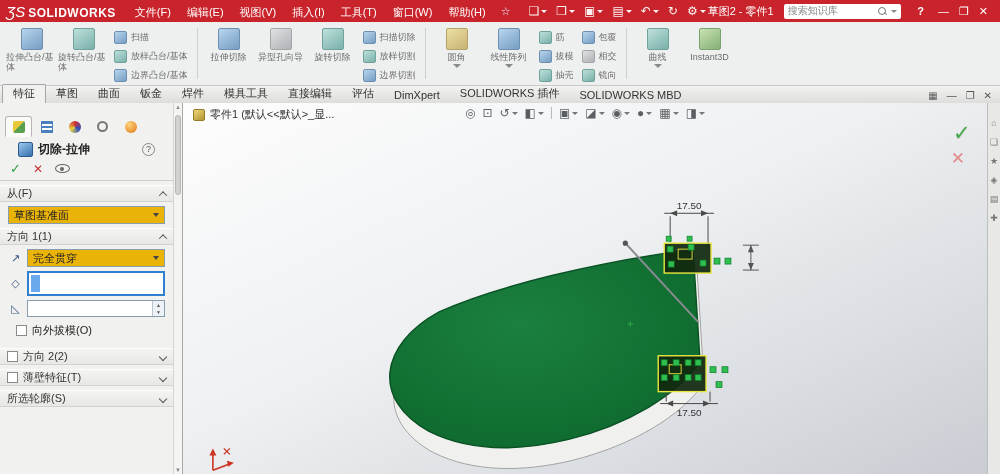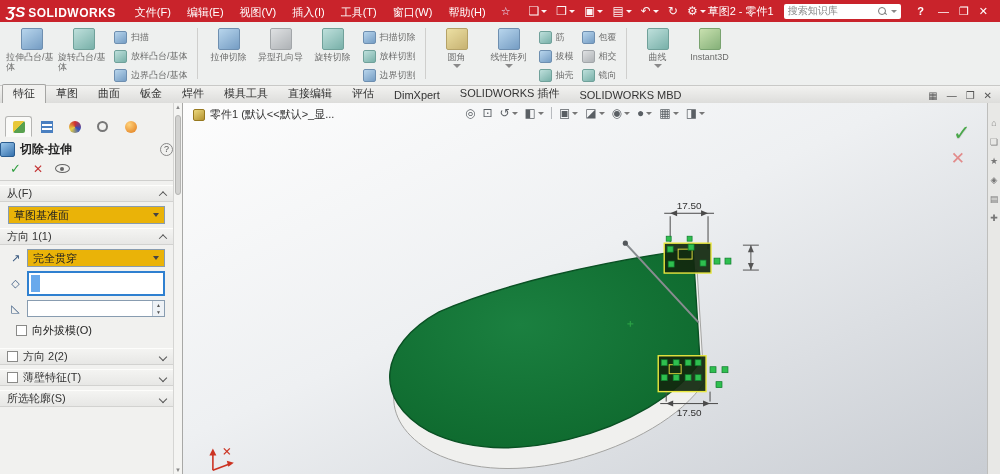--- a/index.html
+++ b/index.html
@@ -4,21 +4,21 @@
 <style>
   * { margin:0; padding:0; box-sizing:border-box; }
   html,body { width:1000px; height:474px; overflow:hidden; }
   body { font-family:"Liberation Sans","DejaVu Sans",sans-serif; font-size:11px; color:#333; background:#e8e8e6; }
   .app { position:relative; width:1000px; height:474px; }
 
   
   .titlebar { position:absolute; left:0; top:0; width:1000px; height:22px; background:#c9232b;
     display:flex; align-items:center; color:#fff; padding:0 6px; gap:2px; }
   .logo { display:flex; align-items:baseline; gap:3px; margin-right:10px; white-space:nowrap; }
-  .logo-mark { font-style:italic; font-weight:bold; font-size:15px; }
+  .logo-mark { font-style:italic; font-weight:normal; font-size:15px; }
   .logo-text { font-weight:bold; font-size:12px; letter-spacing:.5px; }
   .menu-item { padding:0 7px; height:20px; line-height:22px; cursor:default; white-space:nowrap; }
   .pin-ic { margin:0 6px; font-size:11px; color:#e8e8ff; }
   .qa { display:flex; align-items:center; gap:9px; margin-left:10px; }
   .qa-btn { display:flex; align-items:center; gap:1px; font-size:12px; color:#fff; opacity:.95; }
   .qa-caret { border-top:3px solid #fff; border-left:3px solid transparent; border-right:3px solid transparent; margin-left:1px; }
   .tb-doc { margin-left:auto; white-space:nowrap; font-size:11px; }
   .searchbox { display:flex; align-items:center; width:152px; height:15px; background:#fff; border-radius:2px;
     margin:0 8px; padding:0 4px; gap:4px; }
   .searchbox .ph { color:#888; font-size:10px; flex:1; white-space:nowrap; overflow:hidden; }
@@ -62,21 +62,21 @@
   .panel-inner { position:absolute; left:0; top:0; right:9px; bottom:0; }
   .pm-tabs { display:flex; gap:1px; padding:13px 0 0 5px; height:35px; }
   .pmtab { width:27px; height:21px; display:flex; align-items:center; justify-content:center; border:1px solid transparent; }
   .pmtab.active { background:#fafaf8; border-color:#b5b5b3; border-bottom-color:#fafaf8; border-radius:3px 3px 0 0; }
   .pmi { width:12px; height:12px; }
   .pmi-prop { background:linear-gradient(135deg,#e8c838 50%,#59a14f 50%); border-radius:2px; }
   .pmi-tree { background:repeating-linear-gradient(#4a7fc0 0 2px,#fff 2px 4px); border:1px solid #4a7fc0; }
   .pmi-ball { background:conic-gradient(#d03030,#3050c0,#e8d040,#d03030); border-radius:50%; }
   .pmi-target { border:2px solid #777; border-radius:50%; width:11px; height:11px; }
   .pmi-orange { background:radial-gradient(circle at 35% 30%,#ffd27a,#e07818); border-radius:50%; }
-  .pm-title { display:flex; align-items:center; gap:5px; padding:2px 0; height:22px; }
+  .pm-title { display:flex; align-items:center; gap:5px; padding:2px 18px; height:22px; }
   .pm-title-icon { width:15px; height:15px; border-radius:2px; background:linear-gradient(145deg,#9cc8ec,#3571ad); border:1px solid #2a5c8f; }
   .pm-title-text { font-weight:bold; font-size:12px; color:#222; }
   .pm-help { margin-left:auto; width:13px; height:13px; border:1px solid #888; border-radius:50%;
     display:flex; align-items:center; justify-content:center; font-size:9px; color:#555; }
   .pm-actions { display:flex; align-items:center; gap:12px; padding:1px 10px 4px; border-bottom:1px solid #cfcfcd; }
   .ok-glyph { color:#2e9e3e; font-weight:bold; font-size:13px; }
   .cancel-glyph { color:#c43434; font-weight:bold; font-size:12px; }
   .eye { position:relative; width:15px; height:9px; border:1.3px solid #666; border-radius:50%; }
   .eye::after { content:""; position:absolute; left:4.5px; top:1.5px; width:4px; height:4px; background:#666; border-radius:50%; }
   .sechead { height:17px; background:linear-gradient(#f4f4f2,#e7e7e5); border-top:1px solid #fdfdfb; border-bottom:1px solid #d2d2d0;

